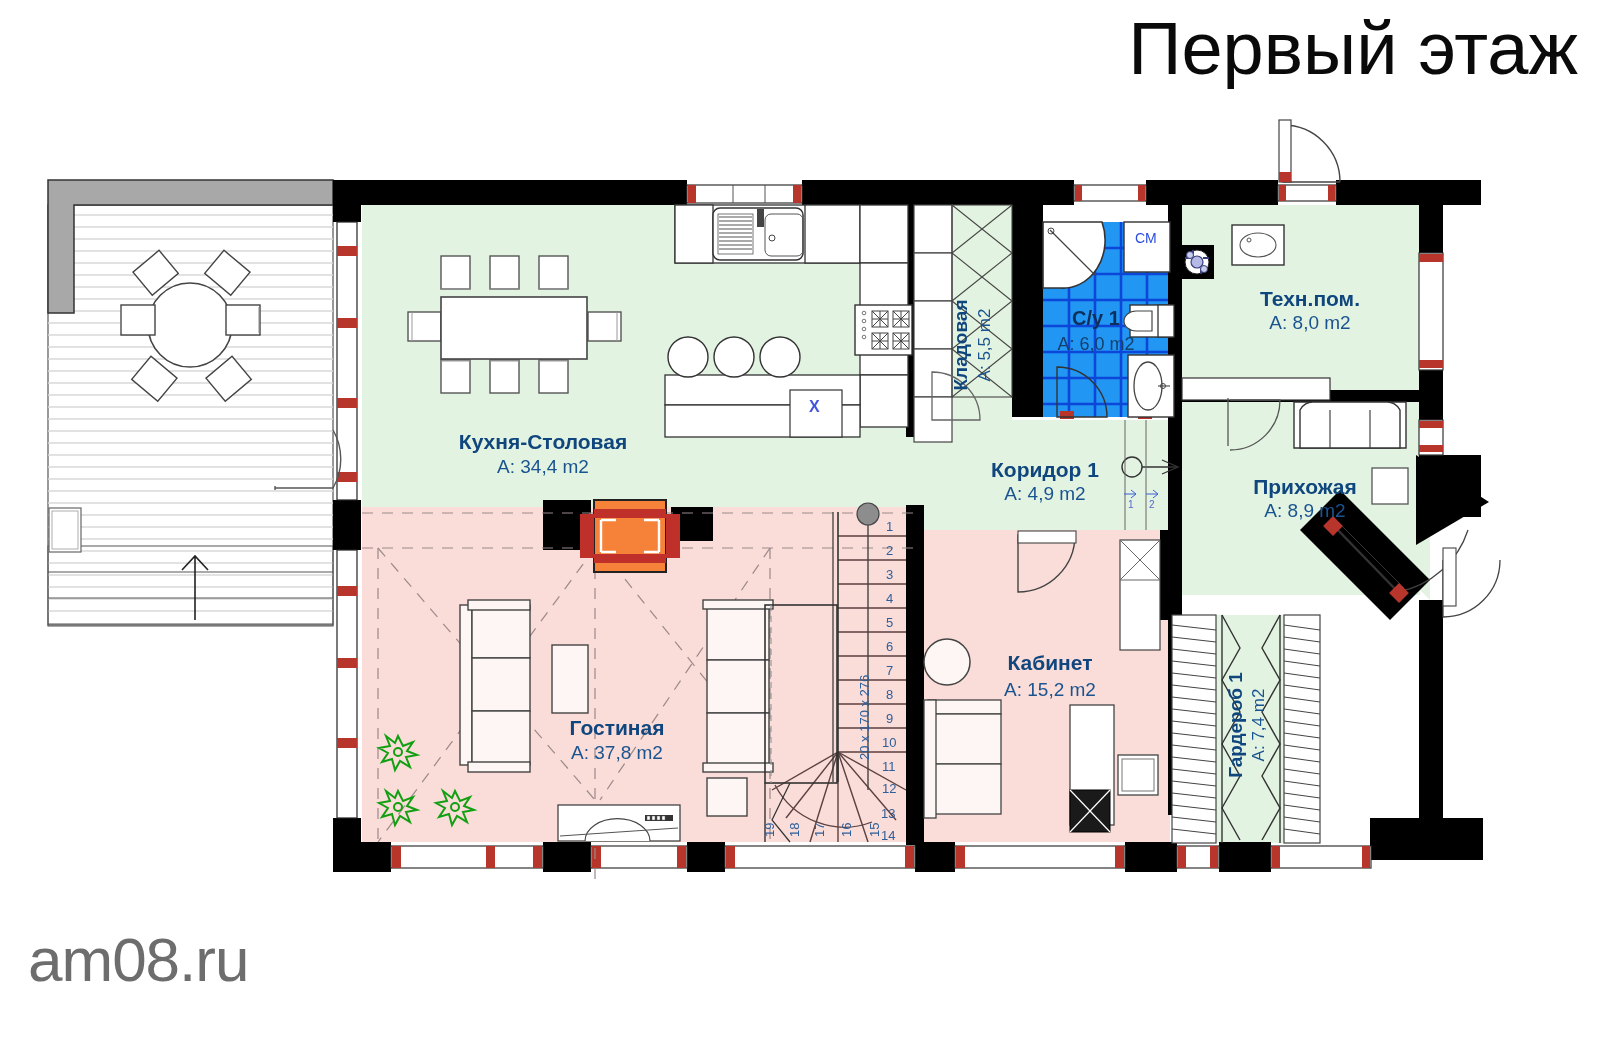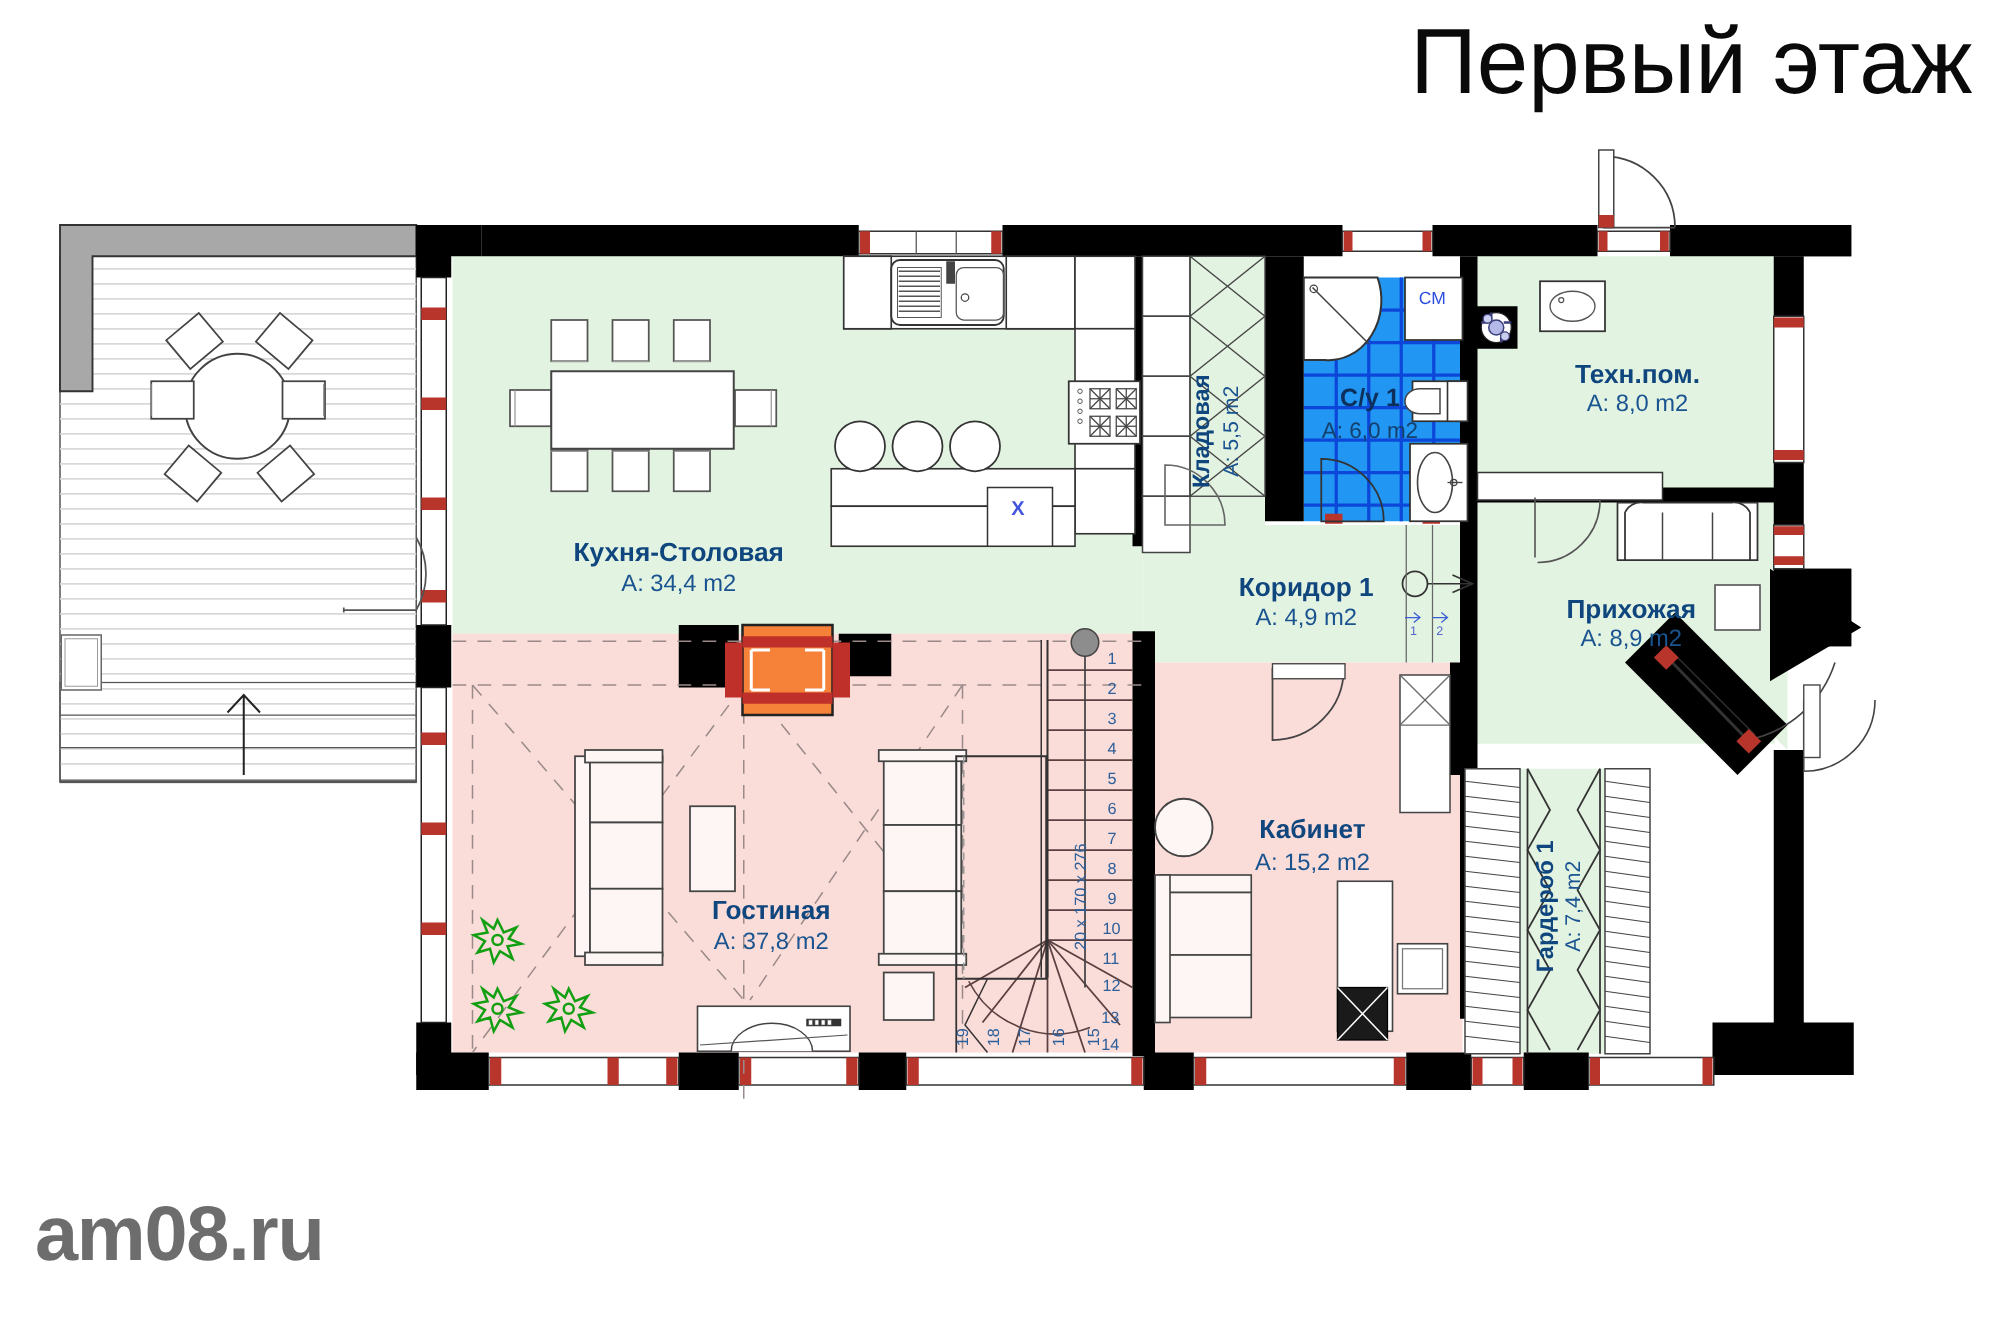--- a/index.html
+++ b/index.html
@@ -27,24 +27,24 @@
     font-family: "Liberation Sans", sans-serif;
     font-size: 74px;
     font-weight: 400;
     color: #0a0a0a;
     letter-spacing: 0px;
     white-space: nowrap;
   }
   .watermark {
     position: absolute;
     left: 28px;
-    top: 952px;
+    top: 924px;
     font-family: "Liberation Sans", sans-serif;
     font-size: 62px;
-    font-weight: bold;
+    font-weight: normal;
     color: #6d6d6d;
     letter-spacing: -1px;
   }
   svg { display: block; }
   .rm-name {
     font-family: "Liberation Sans", sans-serif;
     font-size: 21px;
     font-weight: bold;
     fill: #10467e;
   }

